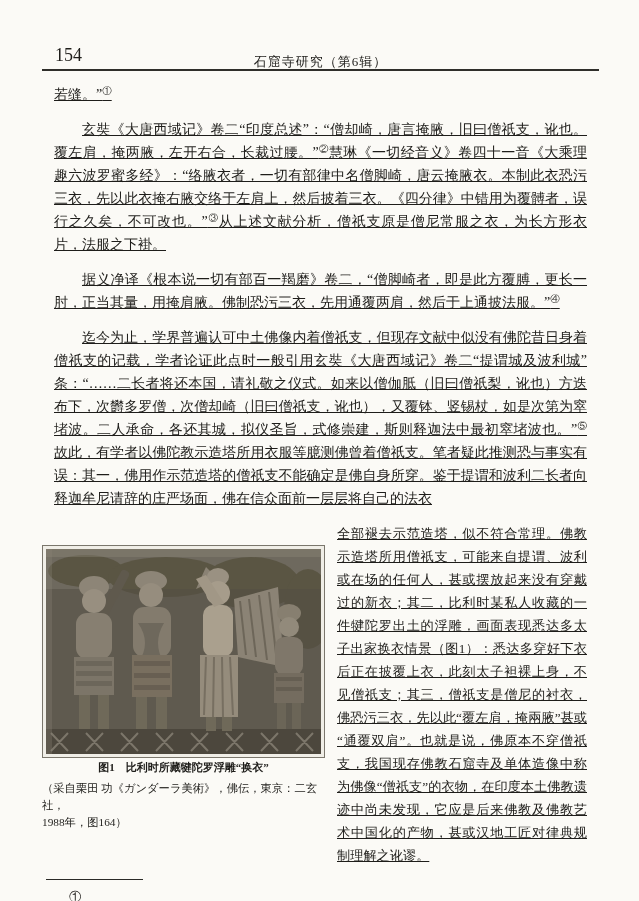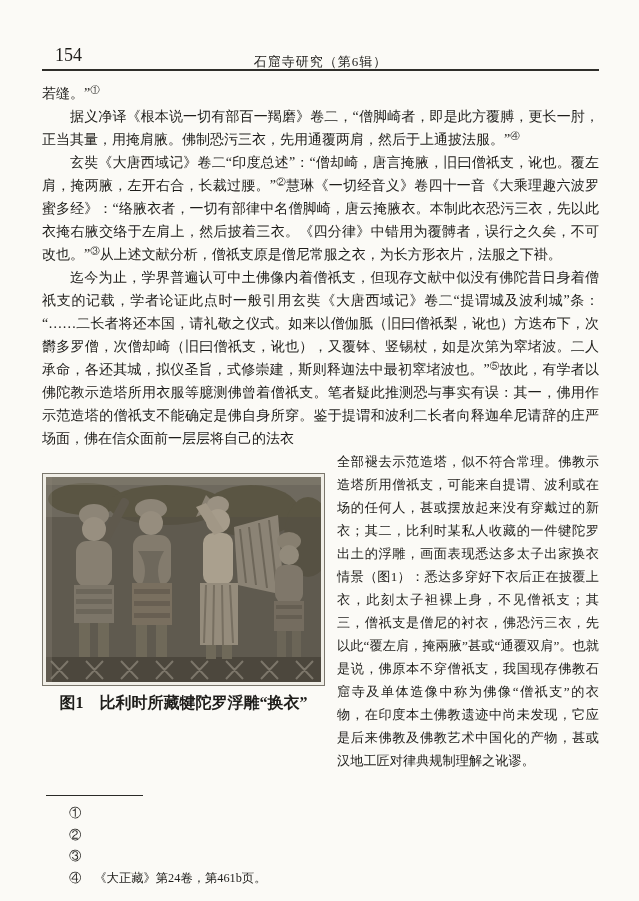--- a/index.html
+++ b/index.html
@@ -43,21 +43,21 @@
     letter-spacing: 1px;
     margin-top: 8px;
   }
   
   .body-text {
     margin-top: 11px;
     font-size: 14px;
     line-height: 23px;
     text-align: justify;
   }
-  .body-text p { margin: 0; }
+  .body-text p { margin: 12px; text-decoration: underline; }
   .indent { text-indent: 2em; }
   sup.fnref {
     font-size: 9.5px;
     vertical-align: 5px;
     line-height: 0;
   }
   .wrap-text { font-size: 13.2px; }
   
   .figure {
     float: left;
@@ -68,24 +68,24 @@
   }
   .photo {
     width: 283px;
     box-sizing: border-box;
     border: 1px solid #7a766c;
     padding: 3px;
     background: #f0eee7;
     line-height: 0;
   }
   .fig-title {
-    margin-top: 8px;
+    margin-top: 0;
     text-align: center;
     font-weight: bold;
-    font-size: 16px;
+    font-size: 11px;
     line-height: 18px;
   }
   .fig-src {
     margin-top: 4px;
     font-size: 11.3px;
     line-height: 17px;
     text-align: left;
   }
   
   .footnotes { clear: both; }
@@ -108,22 +108,22 @@
 <div class="page">
 
   <div class="header">
     <span class="page-num">154</span>
     <span class="journal-title">石窟寺研究（第6辑）</span>
   </div>
 
   <div class="body-text">
 
     <p>若缝。”<sup class="fnref">①</sup></p>
+    <p class="indent">玄奘《大唐西域记》卷二“印度总述”：“僧却崎，唐言掩腋，旧曰僧祇支，讹也。覆左肩，掩两腋，左开右合，长裁过腰。”<sup class="fnref">②</sup>慧琳《一切经音义》卷四十一音《大乘理趣六波罗蜜多经》：“络腋衣者，一切有部律中名僧脚崎，唐云掩腋衣。本制此衣恐污三衣，先以此衣掩右腋交络于左肩上，然后披着三衣。《四分律》中错用为覆髆者，误行之久矣，不可改也。”<sup class="fnref">③</sup>从上述文献分析，僧祇支原是僧尼常服之衣，为长方形衣片，法服之下褂。</p>
     <p class="indent">据义净译《根本说一切有部百一羯磨》卷二，“僧脚崎者，即是此方覆膊，更长一肘，正当其量，用掩肩腋。佛制恐污三衣，先用通覆两肩，然后于上通披法服。”<sup class="fnref">④</sup></p>
-    <p class="indent">玄奘《大唐西域记》卷二“印度总述”：“僧却崎，唐言掩腋，旧曰僧祇支，讹也。覆左肩，掩两腋，左开右合，长裁过腰。”<sup class="fnref">②</sup>慧琳《一切经音义》卷四十一音《大乘理趣六波罗蜜多经》：“络腋衣者，一切有部律中名僧脚崎，唐云掩腋衣。本制此衣恐污三衣，先以此衣掩右腋交络于左肩上，然后披着三衣。《四分律》中错用为覆髆者，误行之久矣，不可改也。”<sup class="fnref">③</sup>从上述文献分析，僧祇支原是僧尼常服之衣，为长方形衣片，法服之下褂。</p>
     <p class="indent">迄今为止，学界普遍认可中土佛像内着僧祇支，但现存文献中似没有佛陀昔日身着僧祇支的记载，学者论证此点时一般引用玄奘《大唐西域记》卷二“提谓城及波利城”条：“……二长者将还本国，请礼敬之仪式。如来以僧伽胝（旧曰僧祇梨，讹也）方迭布下，次欝多罗僧，次僧却崎（旧曰僧祇支，讹也），又覆钵、竖锡杖，如是次第为窣堵波。二人承命，各还其城，拟仪圣旨，式修崇建，斯则释迦法中最初窣堵波也。”<sup class="fnref">⑤</sup>故此，有学者以佛陀教示造塔所用衣服等臆测佛曾着僧祇支。笔者疑此推测恐与事实有误：其一，佛用作示范造塔的僧祇支不能确定是佛自身所穿。鉴于提谓和波利二长者向释迦牟尼请辞的庄严场面，佛在信众面前一层层将自己的法衣</p>
 
     <div class="figure">
       <div class="photo">
         <svg width="275" height="205" viewBox="0 0 275 205" xmlns="http://www.w3.org/2000/svg">
 
           <rect width="275" height="205" fill="#6b665b"></rect>
           <rect width="275" height="205" fill="#756f63" opacity="0.35"></rect>
 
           <g fill="#57523f" opacity="0.85">
@@ -201,20 +201,24 @@
             </g>
             <rect x="231" y="154" width="9" height="26" fill="#6b6557"></rect>
             <rect x="246" y="154" width="9" height="26" fill="#6b6557"></rect>
           </g>
 
           <rect x="0" y="0" width="275" height="8" fill="#8c8678" opacity="0.4"></rect>
           <rect x="0" y="0" width="6" height="205" fill="#8c8678" opacity="0.3"></rect>
         </svg>
       </div>
       <div class="fig-title">图1　比利时所藏犍陀罗浮雕“换衣”</div>
+      <div class="fig-src">
+        <div>（采自栗田 功《ガンダーラ美術》，佛伝，東京：二玄社，</div>
+        <div>1988年，图164）</div>
+      </div>
     </div>
 
     <p class="wrap-text">全部褪去示范造塔，似不符合常理。佛教示造塔所用僧祇支，可能来自提谓、波利或在场的任何人，甚或摆放起来没有穿戴过的新衣；其二，比利时某私人收藏的一件犍陀罗出土的浮雕，画面表现悉达多太子出家换衣情景（图1）：悉达多穿好下衣后正在披覆上衣，此刻太子袒裸上身，不见僧祇支；其三，僧祇支是僧尼的衬衣，佛恐污三衣，先以此“覆左肩，掩兩腋”甚或“通覆双肩”。也就是说，佛原本不穿僧祇支，我国现存佛教石窟寺及单体造像中称为佛像“僧祇支”的衣物，在印度本土佛教遗迹中尚未发现，它应是后来佛教及佛教艺术中国化的产物，甚或汉地工匠对律典规制理解之讹谬。</p>
   </div>
 
   <div class="footnotes">
     <div class="fn-rule"></div>
     <div class="fn-item">
       <span class="fn-marker">①</span>
     </div>

